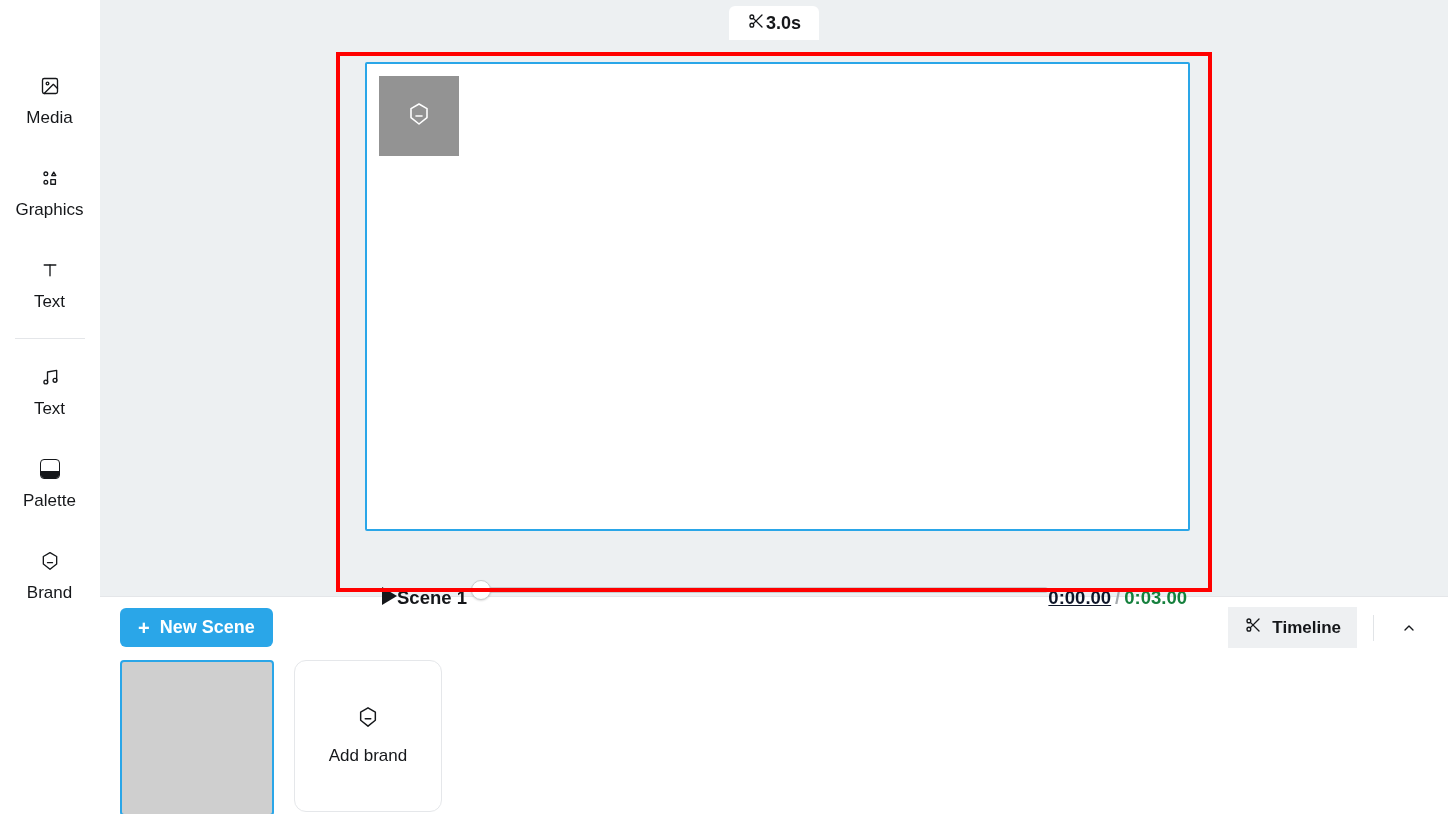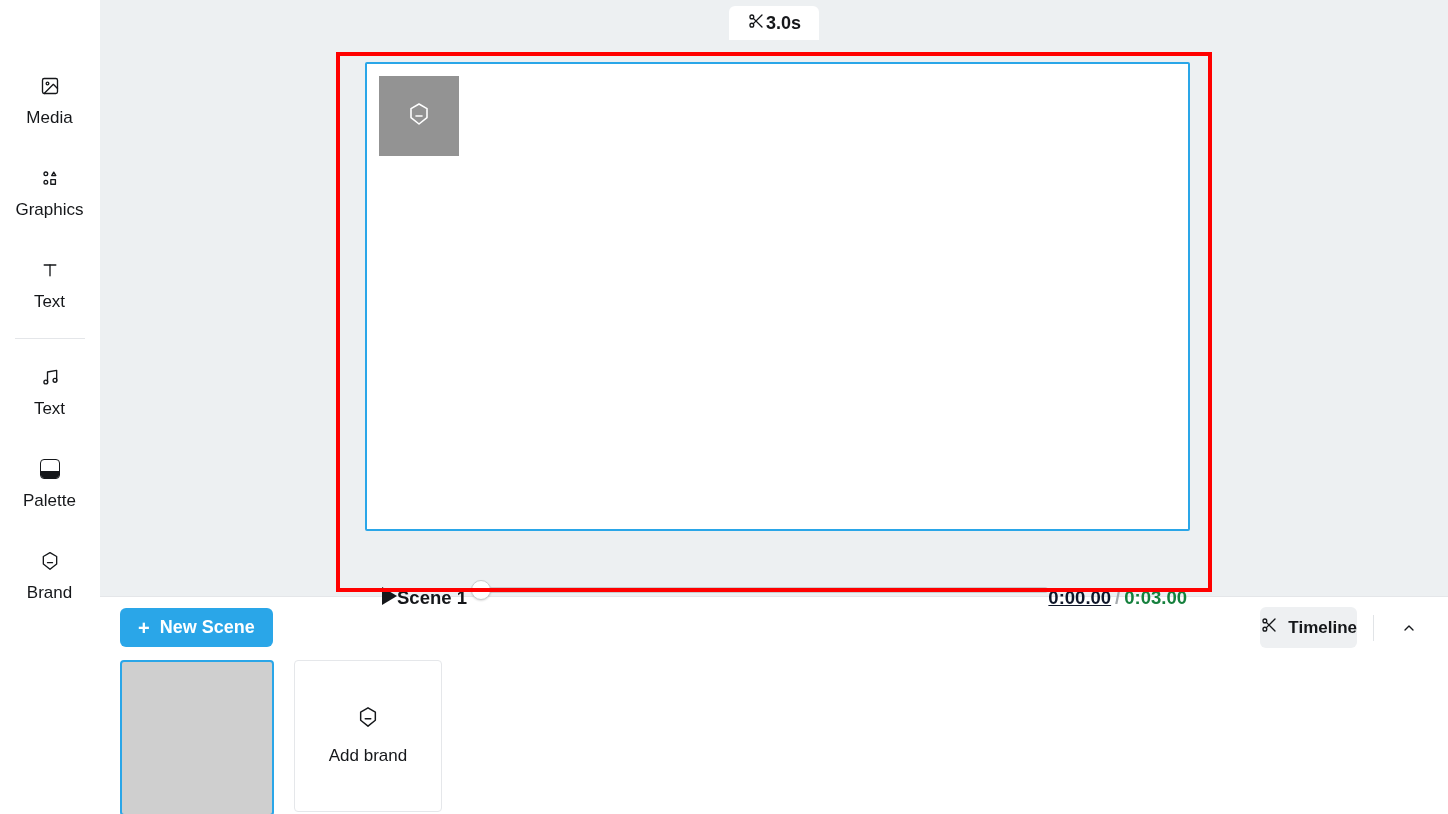--- a/index.html
+++ b/index.html
@@ -186,22 +186,22 @@
     display:flex;
     align-items:center;
     gap:16px;
   }
   .tl-btn {
     display:inline-flex;
     align-items:center;
     gap:10px;
     background:#eef0f2;
     border:none;
-    border-radius:6px;
-    padding:9px 0;
+    border-radius:0;
+    padding:9px 16px;
     font-size:17px;
     font-weight:700;
     color:#15171a;
     cursor:pointer;
   }
   .vsep { width:1px; height:26px; background:#e1e4e7; }
   .collapse-btn {
     width:38px; height:38px;
     display:flex; align-items:center; justify-content:center;
     border:none; background:transparent; cursor:pointer;
@@ -217,21 +217,21 @@
     width:154px; height:156px;
     background:#cfcfcf;
     border:2.5px solid #2aa6e8;
     border-radius:4px;
     cursor:pointer;
   }
   .brand-card {
     width:148px; height:152px;
     background:#fff;
     border:1px solid #e5e7ea;
-    border-radius:4px;
+    border-radius:12px;
     display:flex;
     flex-direction:column;
     align-items:center;
     justify-content:center;
     gap:14px;
     cursor:pointer;
     color:#15171a;
   }
   .brand-card .hex-icon svg { stroke:#15171a; width:22px; height:22px;}
   .brand-card .lbl { font-size:17px; }

